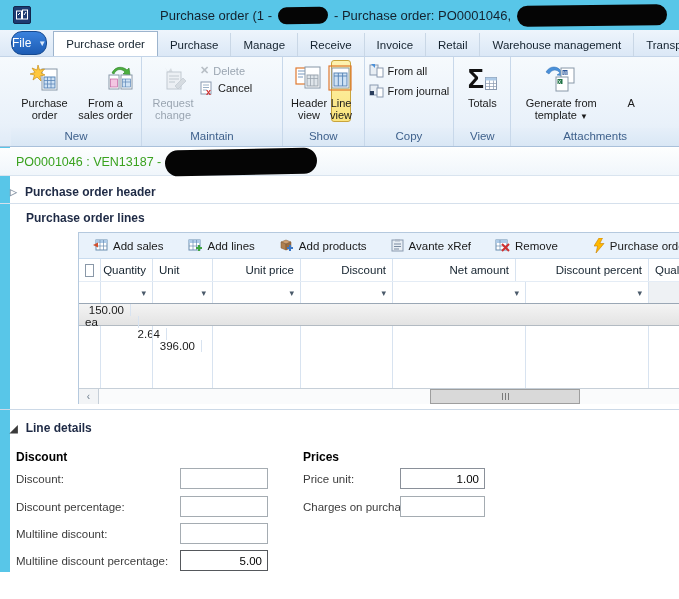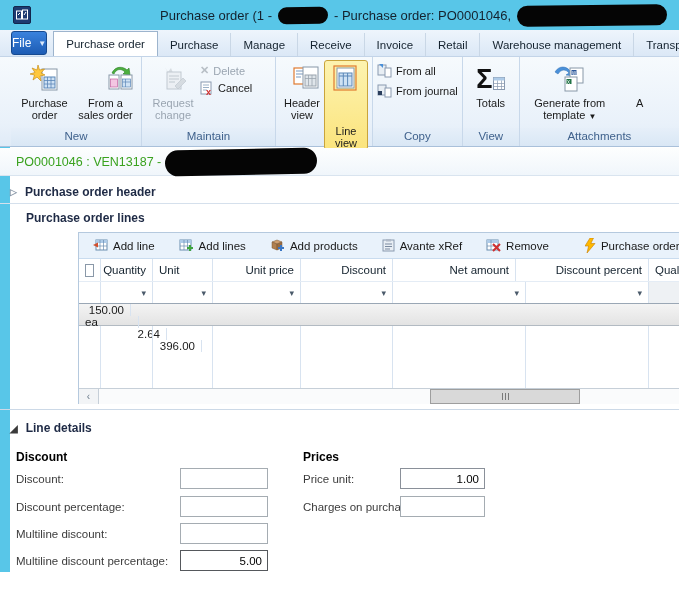--- a/index.html
+++ b/index.html
@@ -14,21 +14,21 @@
   .blob { background:#050505; border-radius:9px; }
   .blob.b1 { width:50px; height:17px; transform:rotate(-1deg); }
   .blob.b2 { width:150px; height:21px; border-radius:11px; transform:rotate(-0.6deg); }
   .blob.b3 { width:152px; height:26px; border-radius:13px; transform:rotate(-1.2deg); }
 
   
   .left-edge { left:0; top:30px; width:10px; height:542px; background:#58C6E8; }
 
   
   .tabstrip { left:0; top:30px; width:679px; height:27px; background:linear-gradient(#eef5fc,#dbe8f6); border-bottom:1px solid #c3d4e8; display:flex; align-items:flex-end; padding-left:11px; }
-  .file-btn { width:64px; height:24px; margin-bottom:1px; background:linear-gradient(#3a82dd,#1d5cb4); border:1px solid #174a90; border-radius:3px; color:#fff; font-size:12px; display:flex; align-items:center; justify-content:center; gap:7px; }
+  .file-btn { width:64px; height:24px; margin-bottom:1px; background:linear-gradient(#3a82dd,#1d5cb4); border:1px solid #174a90; border-radius:11px; color:#fff; font-size:12px; display:flex; align-items:center; justify-content:center; gap:7px; }
   .file-btn .dd { font-size:8px; color:#dce9fa; }
   .tab { height:23px; padding:0 12px; font-size:11.5px; display:flex; align-items:center; border-right:1px solid #c9d7e6; color:#14222e; white-space:nowrap; }
   .tab.active { background:#fff; border:1px solid #9db4cd; border-bottom:none; height:25px; margin-left:6px; }
 
   
   .ribbon { left:0; top:57px; width:679px; height:90px; background:linear-gradient(#f6fafd,#e9f1fa 75%,#e0ebf7); border-bottom:1px solid #a9c0da; display:flex; padding-left:11px; }
   .rgroup { display:flex; flex-direction:column; border-right:1px solid #c8d8ea; }
   .rgroup .btns { flex:1; display:flex; align-items:flex-start; padding:3px 4px 0 4px; }
   .rgroup .glabel { height:18px; text-align:center; font-size:11.5px; color:#3f618c; background:linear-gradient(#e6eff9,#d9e7f5); line-height:17px; white-space:nowrap; overflow:hidden; }
   .bigbtn { width:62px; display:flex; flex-direction:column; align-items:center; padding-top:3px; border:1px solid transparent; border-radius:3px; }
@@ -184,33 +184,33 @@
           </span>
           <span>Cancel</span>
         </div>
       </div>
     </div>
     <div class="glabel">Maintain</div>
   </div>
 
   <div class="rgroup" style="width:97px;">
     <div class="btns">
-      <div class="bigbtn" style="width:44px;align-items:flex-end;">
+      <div class="bigbtn" style="width:44px;">
         <span class="icon30">
           <svg width="32" height="30" viewBox="0 0 32 30">
               <rect x="3" y="4" width="12" height="16" fill="#fff" stroke="#e07a30" stroke-width="1.2"></rect>
               <path d="M5 7 h8 M5 10 h8 M5 13 h5" stroke="#7a9ac0" stroke-width="1.2"></path>
               <rect x="12" y="3" width="15" height="21" fill="#fff" stroke="#8898a8"></rect>
               <rect x="14" y="11" width="11" height="11" fill="#dfe5ea" stroke="#9aa4ae"></rect>
               <path d="M14 14.5 h11 M17.5 11 v11 M21 11 v11" stroke="#9aa4ae" stroke-width="0.8"></path>
             </svg>
         </span>
         <span class="blabel">Header view</span>
       </div>
-      <div class="bigbtn hl" style="width:44px;gap:28px;">
+      <div class="bigbtn hl" style="width:20px;">
         <span class="icon30">
           <svg width="32" height="30" viewBox="0 0 32 30">
               <rect x="4" y="2" width="22" height="24" fill="none" stroke="#e07a30" stroke-width="1.2"></rect>
               <rect x="7" y="4" width="17" height="20" fill="#fff" stroke="#8898a8"></rect>
               <rect x="9" y="9" width="13" height="13" fill="#cfe2f4" stroke="#5b87b8"></rect>
               <path d="M13.3 9 v13 M17.6 9 v13 M9 12 h13" stroke="#5b87b8" stroke-width="1"></path>
             </svg>
         </span>
         <span class="blabel">Line view</span>
       </div>
@@ -306,21 +306,21 @@
   <div class="gtoolbar">
     <div class="tbtn">
       <span class="mini">
         <svg width="15" height="13" viewBox="0 0 15 13">
             <rect x="3" y="1" width="11" height="10" fill="#fff" stroke="#6a8db0"></rect>
             <rect x="3" y="1" width="11" height="3" fill="#aecbe8"></rect>
             <path d="M3 7 h11 M7 1 v10 M10.5 1 v10" stroke="#6a8db0" stroke-width="0.7"></path>
             <polygon points="0,6 5,3.5 5,8.5" fill="#d05030"></polygon>
           </svg>
       </span>
-      <span>Add line</span>
+      <span>Add sales</span>
     </div>
     <div class="tbtn">
       <span class="mini">
         <svg width="15" height="13" viewBox="0 0 15 13">
             <rect x="1" y="1" width="11" height="10" fill="#fff" stroke="#6a8db0"></rect>
             <rect x="1" y="1" width="11" height="3" fill="#aecbe8"></rect>
             <path d="M1 7 h11 M5 1 v10 M8.5 1 v10" stroke="#6a8db0" stroke-width="0.7"></path>
             <path d="M11 6 v6 M8 9 h6" stroke="#3fa53f" stroke-width="2"></path>
           </svg>
       </span>

